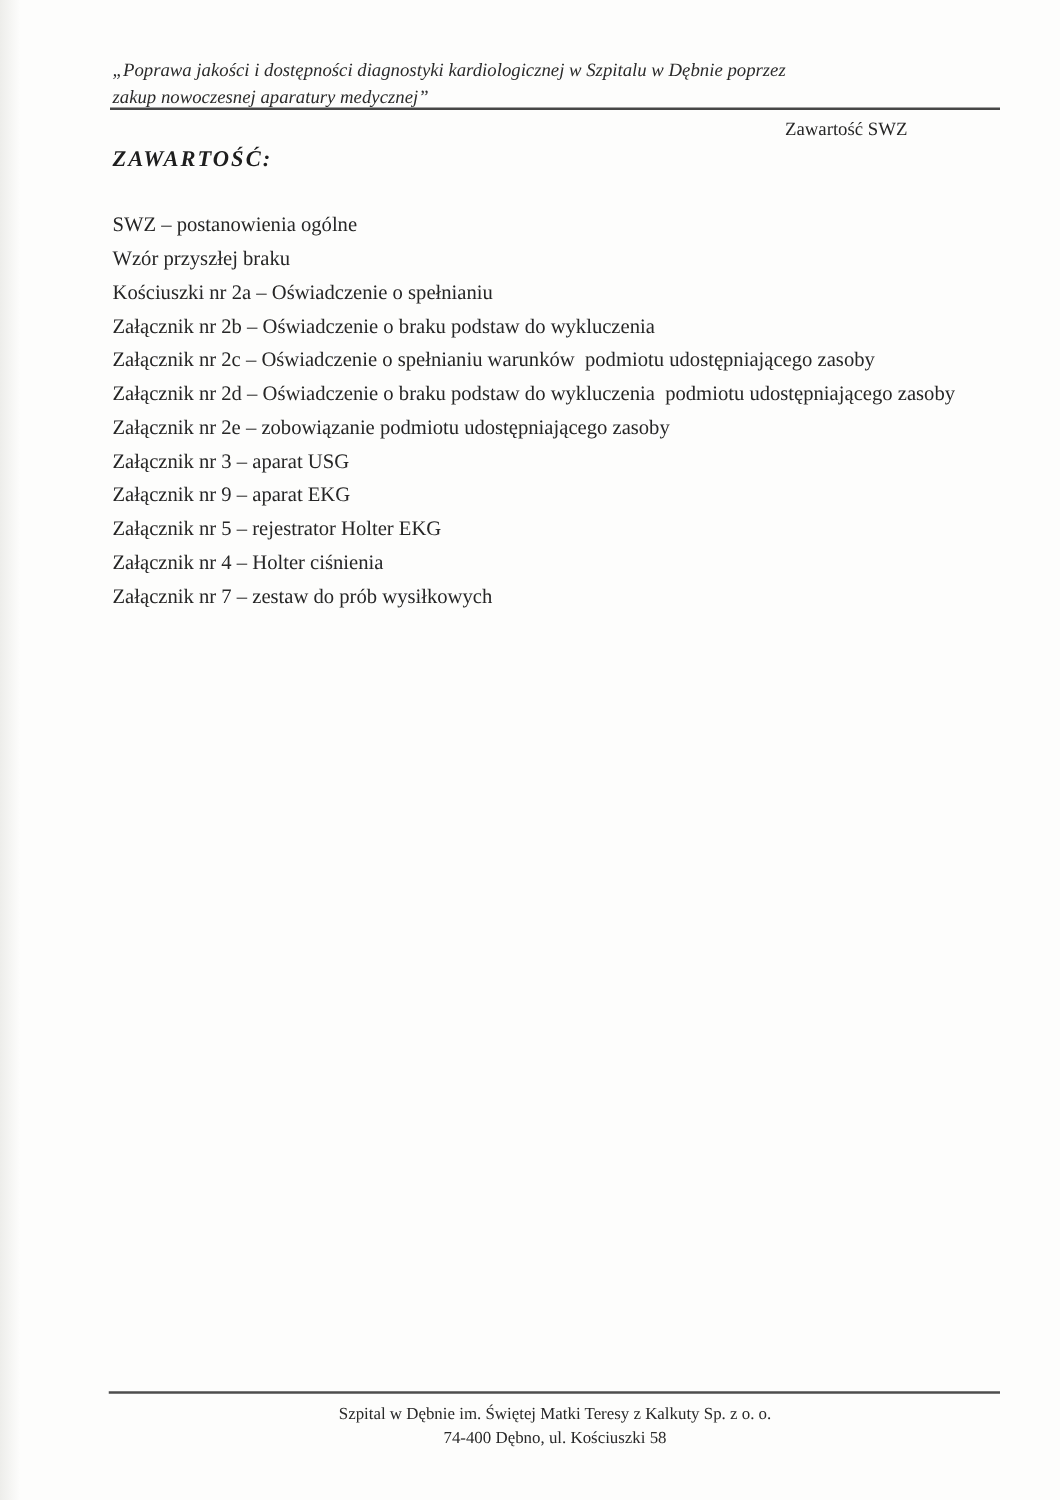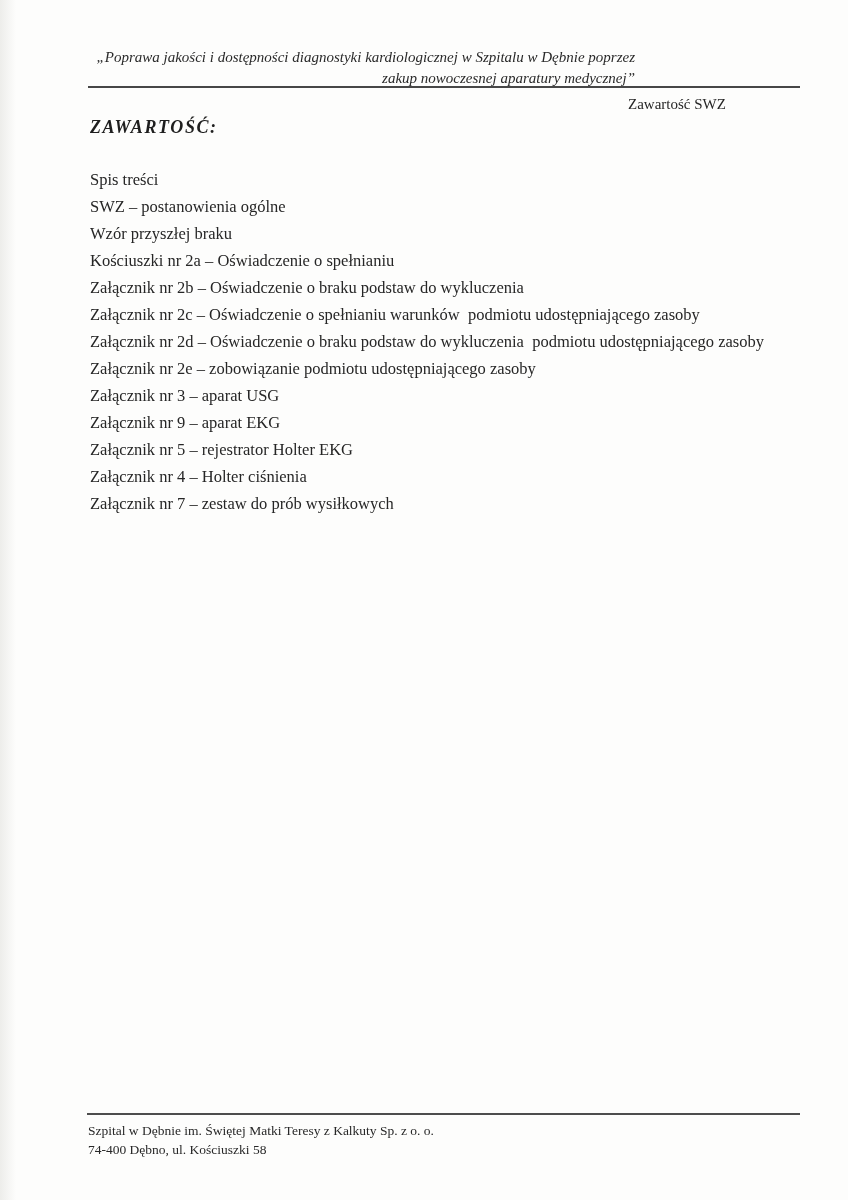--- a/index.html
+++ b/index.html
@@ -26,21 +26,20 @@
   }
   
   .header-quote {
     position: absolute;
     left: 90px; top: 47px;
     width: 545px;
     font-style: italic;
     font-size: 15px;
     line-height: 20.5px;
     color: #2a2a2a;
-    text-align: right;
   }
   .header-quote .qline { display: block; white-space: pre; }
   .header-right {
     position: absolute;
     left: 628px; top: 49px;
     font-size: 15px;
     color: #262626;
     white-space: pre;
     margin-top: 47px;
   }
@@ -75,21 +74,21 @@
   .footer-rule {
     position: absolute;
     left: 87px; top: 1113px;
     width: 713px; height: 1.6px;
     background: #4d4d4d;
   }
   .footer-text {
     position: absolute;
     left: 88px; top: 1122px;
     width: 712px;
-    text-align: left;
+    text-align: center;
     font-size: 13.5px;
     line-height: 18.5px;
     color: #282828;
   }
   .footer-text div { white-space: pre; }
 </style>
 </head>
 <body>
 
 <div class="page">
@@ -98,21 +97,20 @@
   <div class="header-quote">
     <span class="qline">„Poprawa jakości i dostępności diagnostyki kardiologicznej w Szpitalu w Dębnie poprzez</span>
     <span class="qline">zakup nowoczesnej aparatury medycznej”</span>
   </div>
   <div class="header-right">Zawartość SWZ</div>
   <div class="header-rule"></div>
 
   <h1 class="page-title">ZAWARTOŚĆ:</h1>
 
   <div class="toc">
-    <div class="toc-item">Spis treści</div>
     <div class="toc-item">SWZ – postanowienia ogólne</div>
     <div class="toc-item">Wzór przyszłej braku</div>
     <div class="toc-item">Kościuszki nr 2a – Oświadczenie o spełnianiu</div>
     <div class="toc-item">Załącznik nr 2b – Oświadczenie o braku podstaw do wykluczenia</div>
     <div class="toc-item">Załącznik nr 2c – Oświadczenie o spełnianiu warunków  podmiotu udostępniającego zasoby</div>
     <div class="toc-item">Załącznik nr 2d – Oświadczenie o braku podstaw do wykluczenia  podmiotu udostępniającego zasoby</div>
     <div class="toc-item">Załącznik nr 2e – zobowiązanie podmiotu udostępniającego zasoby</div>
     <div class="toc-item">Załącznik nr 3 – aparat USG</div>
     <div class="toc-item">Załącznik nr 9 – aparat EKG</div>
     <div class="toc-item">Załącznik nr 5 – rejestrator Holter EKG</div>

